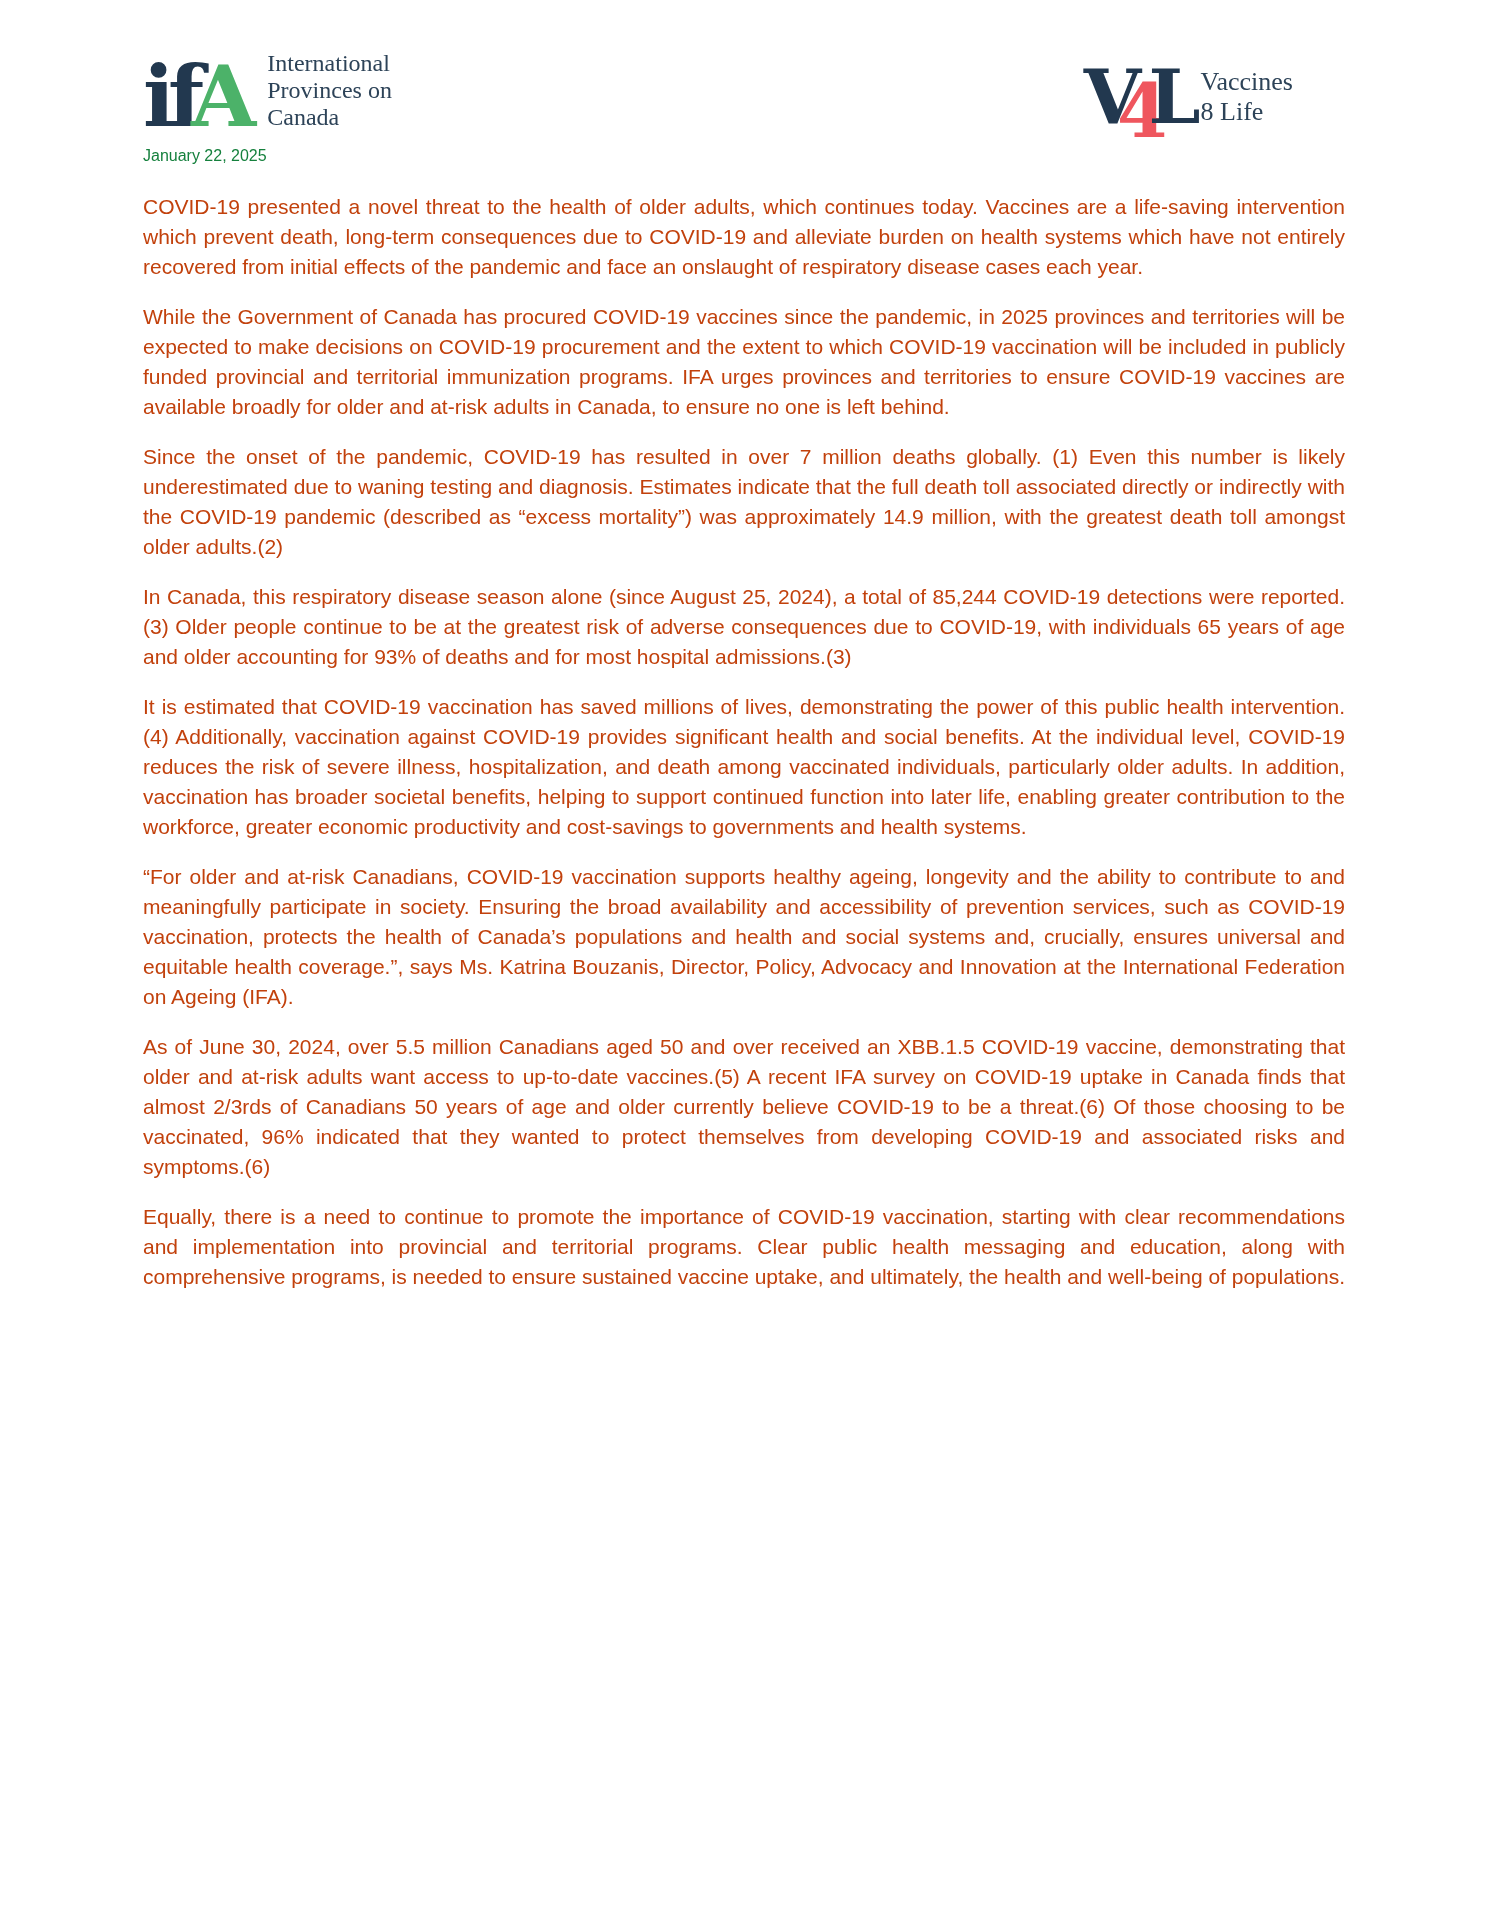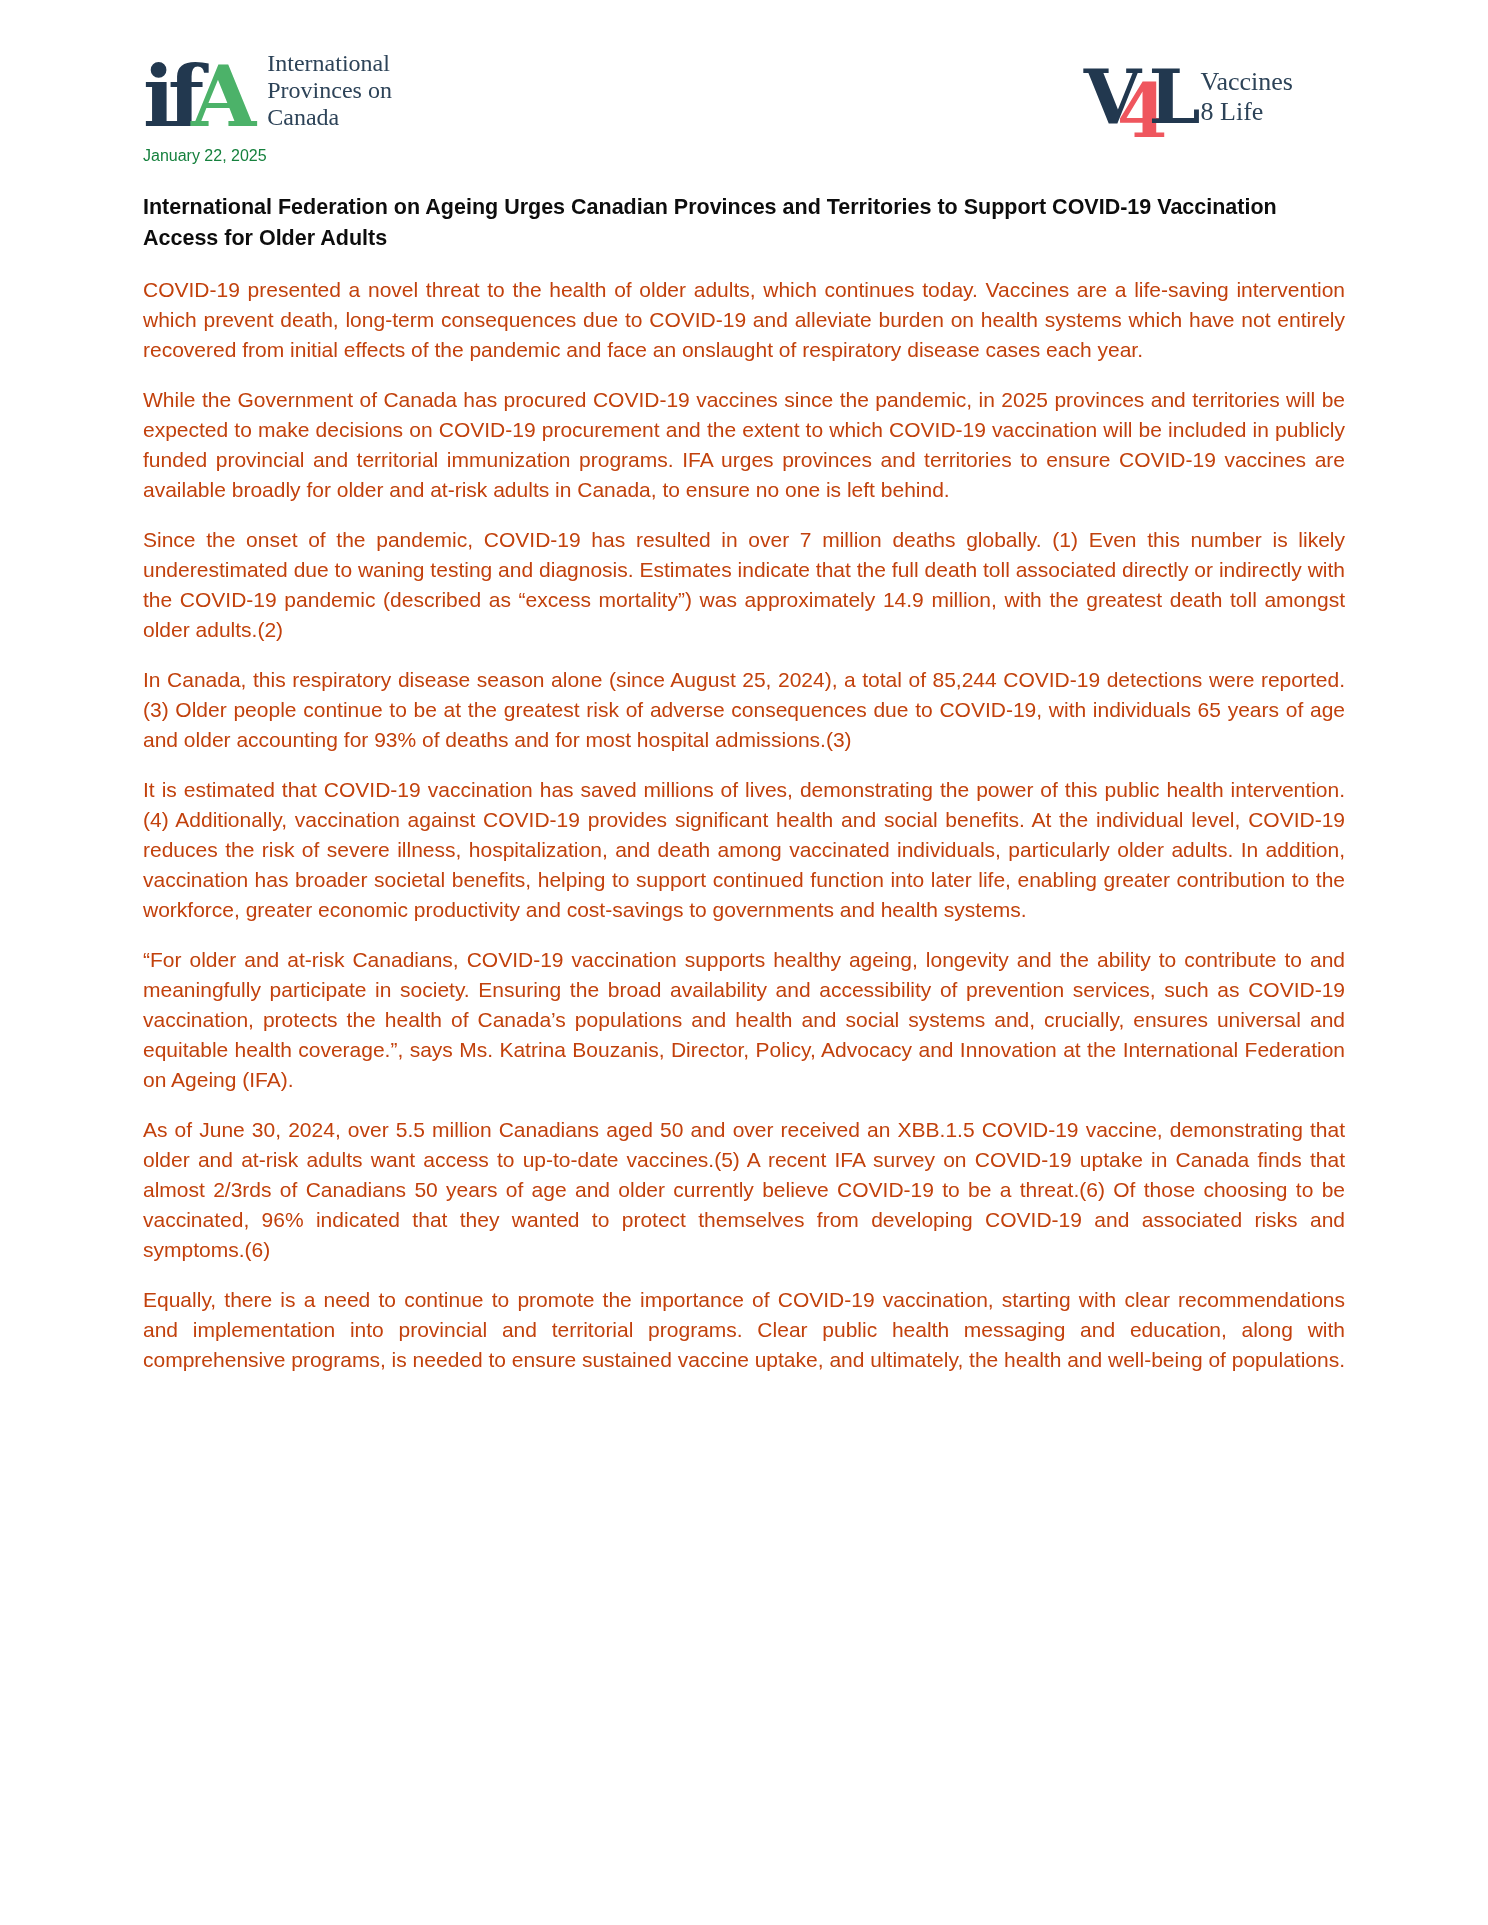--- a/index.html
+++ b/index.html
@@ -58,21 +58,20 @@
         <div>Vaccines</div>
         <div>8 Life</div>
       </div>
     </div>
 
   </div>
 
   <div class="date">January 22, 2025</div>
 
   <div class="content">
-    <div class="title">International Federation on Ageing Urges Canadian Provinces and Territories to Support COVID-19 Vaccination Access for Older Adults</div>
     <div>
         <p class="para"><span>COVID-19 presented a novel threat to the health of older adults, which continues today. Vaccines are a life-saving intervention which prevent death, long-term consequences due to COVID-19 and alleviate burden on health systems which have not entirely recovered from initial effects of the pandemic and face an onslaught of respiratory disease cases each year.</span></p>
         <p class="para"><span>While the Government of Canada has procured COVID-19 vaccines since the pandemic, in 2025 provinces and territories will be expected to make decisions on COVID-19 procurement and the extent to which COVID-19 vaccination will be included in publicly funded provincial and territorial immunization programs. IFA urges provinces and territories to ensure COVID-19 vaccines are available broadly for older and at-risk adults in Canada, to ensure no one is left behind.</span></p>
         <p class="para"><span>Since the onset of the pandemic, COVID-19 has resulted in over 7 million deaths globally. (1) Even this number is likely underestimated due to waning testing and diagnosis. Estimates indicate that the full death toll associated directly or indirectly with the COVID-19 pandemic (described as “excess mortality”) was approximately 14.9 million, with the greatest death toll amongst older adults.(2)</span></p>
         <p class="para"><span>In Canada, this respiratory disease season alone (since August 25, 2024), a total of 85,244 COVID-19 detections were reported.(3) Older people continue to be at the greatest risk of adverse consequences due to COVID-19, with individuals 65 years of age and older accounting for 93% of deaths and for most hospital admissions.(3)</span></p>
         <p class="para"><span>It is estimated that COVID-19 vaccination has saved millions of lives, demonstrating the power of this public health intervention.(4)  Additionally, vaccination against COVID-19 provides significant health and social benefits. At the individual level, COVID-19 reduces the risk of severe illness, hospitalization, and death among vaccinated individuals, particularly older adults. In addition, vaccination has broader societal benefits, helping to support continued function into later life, enabling greater contribution to the workforce, greater economic productivity and cost-savings to governments and health systems.</span></p>
         <p class="para"><span>“For older and at-risk Canadians, COVID-19 vaccination supports healthy ageing, longevity and the ability to contribute to and meaningfully participate in society. Ensuring the broad availability and accessibility of prevention services, such as COVID-19 vaccination, protects the health of Canada’s populations and health and social systems and, crucially, ensures universal and equitable health coverage.”, says Ms. Katrina Bouzanis, Director, Policy, Advocacy and Innovation at the International Federation on Ageing </span><span class="b">(IFA)</span><span>.</span></p>
         <p class="para"><span>As of June 30, 2024, over 5.5 million Canadians aged 50 and over received an XBB.1.5 COVID-19 vaccine, demonstrating that older and at-risk adults want access to up-to-date vaccines.(5) A recent </span><span class="b">IFA survey</span><span> on COVID-19 uptake in Canada finds that almost 2/3rds of Canadians 50 years of age and older currently believe COVID-19 to be a threat.(6) Of those choosing to be vaccinated, 96% indicated that they wanted to protect themselves from developing COVID-19 and associated risks and symptoms.(6)</span></p>
         <p class="para"><span>Equally, there is a need to continue to promote the importance of COVID-19 vaccination, starting with clear recommendations and implementation into provincial and territorial programs. Clear public health messaging and education, along with comprehensive programs, is needed to ensure sustained vaccine uptake, and ultimately, the health and well-being of populations.</span></p>
       </div>

